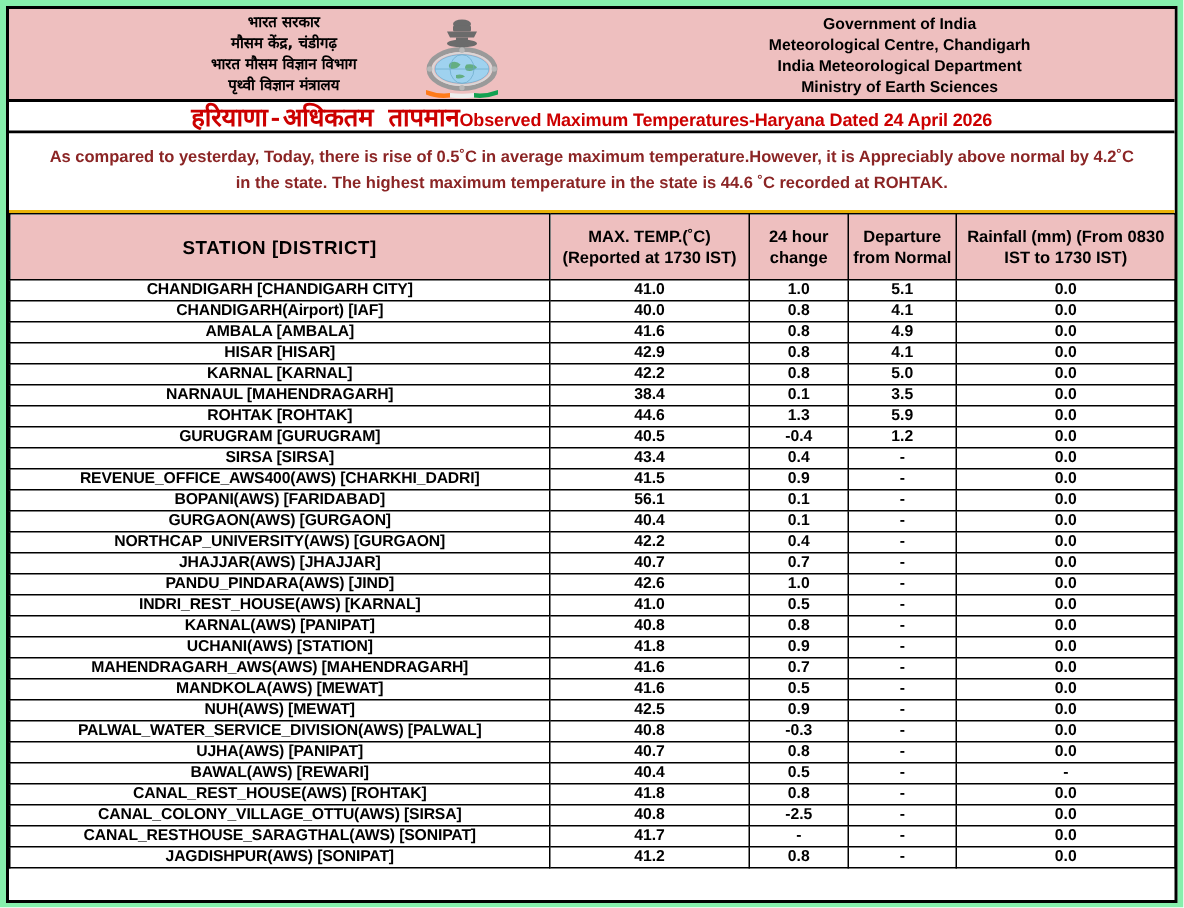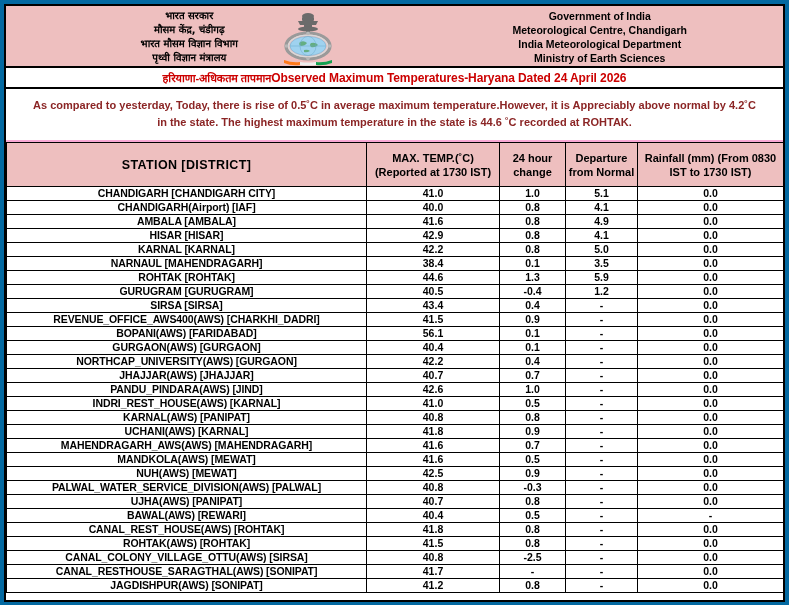--- a/index.html
+++ b/index.html
@@ -4,21 +4,21 @@
 <style>
   * { box-sizing: border-box; }
   html, body {
     margin: 0; padding: 0;
     background: #ffffff;
     font-family: "Liberation Sans", sans-serif;
   }
   #page {
     width: 789px; height: 605px;
     position: relative;
-    background: #0369a1;
+    background: #86efac;
     overflow: hidden;
   }
   .outer-frame {
     position: absolute;
     left: 4px; top: 4px;
     width: 781px; height: 598px;
     border: 2px solid #000000;
     background: #ffffff;
   }
 
@@ -66,26 +66,26 @@
     align-items: center;
     justify-content: center;
   }
   .title-text {
     font-size: 12px;
     font-weight: bold;
     color: #CC0000;
     white-space: nowrap;
     letter-spacing: -0.1px;
   }
-  .title-text .hi { font-family: Liberation Sans, sans-serif; font-size: 11px; }
+  .title-text .hi { font-family: Liberation Mono, monospace; font-size: 17px; }
 
   
   .advisory {
     background: #ffffff;
-    border-bottom: 2px solid #f9a8d4;
+    border-bottom: 2px solid #eab308;
     padding: 8px 14px 9px 14px;
     text-align: center;
     color: #8B2525;
     font-size: 11px;
     font-weight: bold;
     line-height: 17px;
     min-height: 45px;
   }
 
   
@@ -344,21 +344,21 @@
             <td>0.0</td>
           </tr>
           <tr>
             <td class="station">KARNAL(AWS)  [PANIPAT]</td>
             <td>40.8</td>
             <td>0.8</td>
             <td>-</td>
             <td>0.0</td>
           </tr>
           <tr>
-            <td class="station">UCHANI(AWS)  [KARNAL]</td>
+            <td class="station">UCHANI(AWS)  [STATION]</td>
             <td>41.8</td>
             <td>0.9</td>
             <td>-</td>
             <td>0.0</td>
           </tr>
           <tr>
             <td class="station">MAHENDRAGARH_AWS(AWS)  [MAHENDRAGARH]</td>
             <td>41.6</td>
             <td>0.7</td>
             <td>-</td>
@@ -400,27 +400,20 @@
             <td class="red-dash">-</td>
           </tr>
           <tr>
             <td class="station">CANAL_REST_HOUSE(AWS)  [ROHTAK]</td>
             <td>41.8</td>
             <td>0.8</td>
             <td>-</td>
             <td>0.0</td>
           </tr>
           <tr>
-            <td class="station">ROHTAK(AWS)  [ROHTAK]</td>
-            <td>41.5</td>
-            <td>0.8</td>
-            <td>-</td>
-            <td>0.0</td>
-          </tr>
-          <tr>
             <td class="station">CANAL_COLONY_VILLAGE_OTTU(AWS)  [SIRSA]</td>
             <td>40.8</td>
             <td>-2.5</td>
             <td>-</td>
             <td>0.0</td>
           </tr>
           <tr>
             <td class="station">CANAL_RESTHOUSE_SARAGTHAL(AWS)  [SONIPAT]</td>
             <td>41.7</td>
             <td>-</td>

